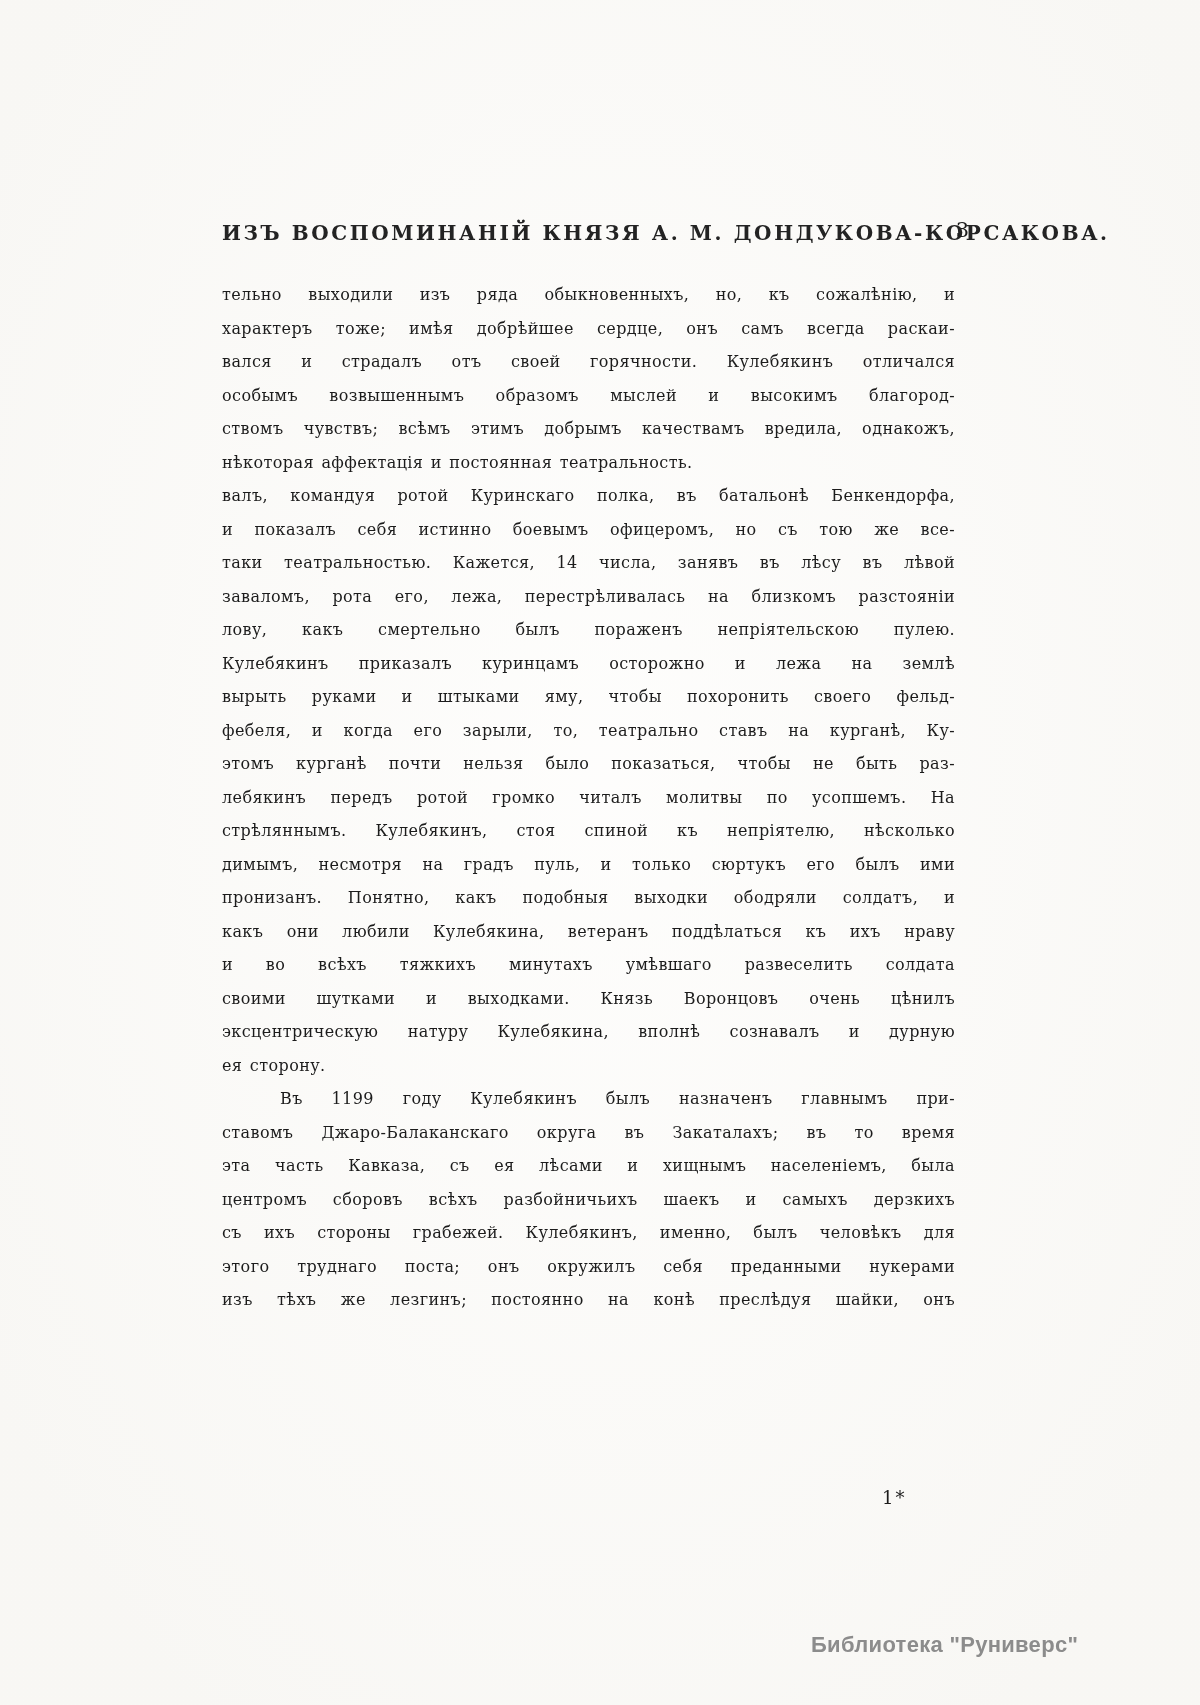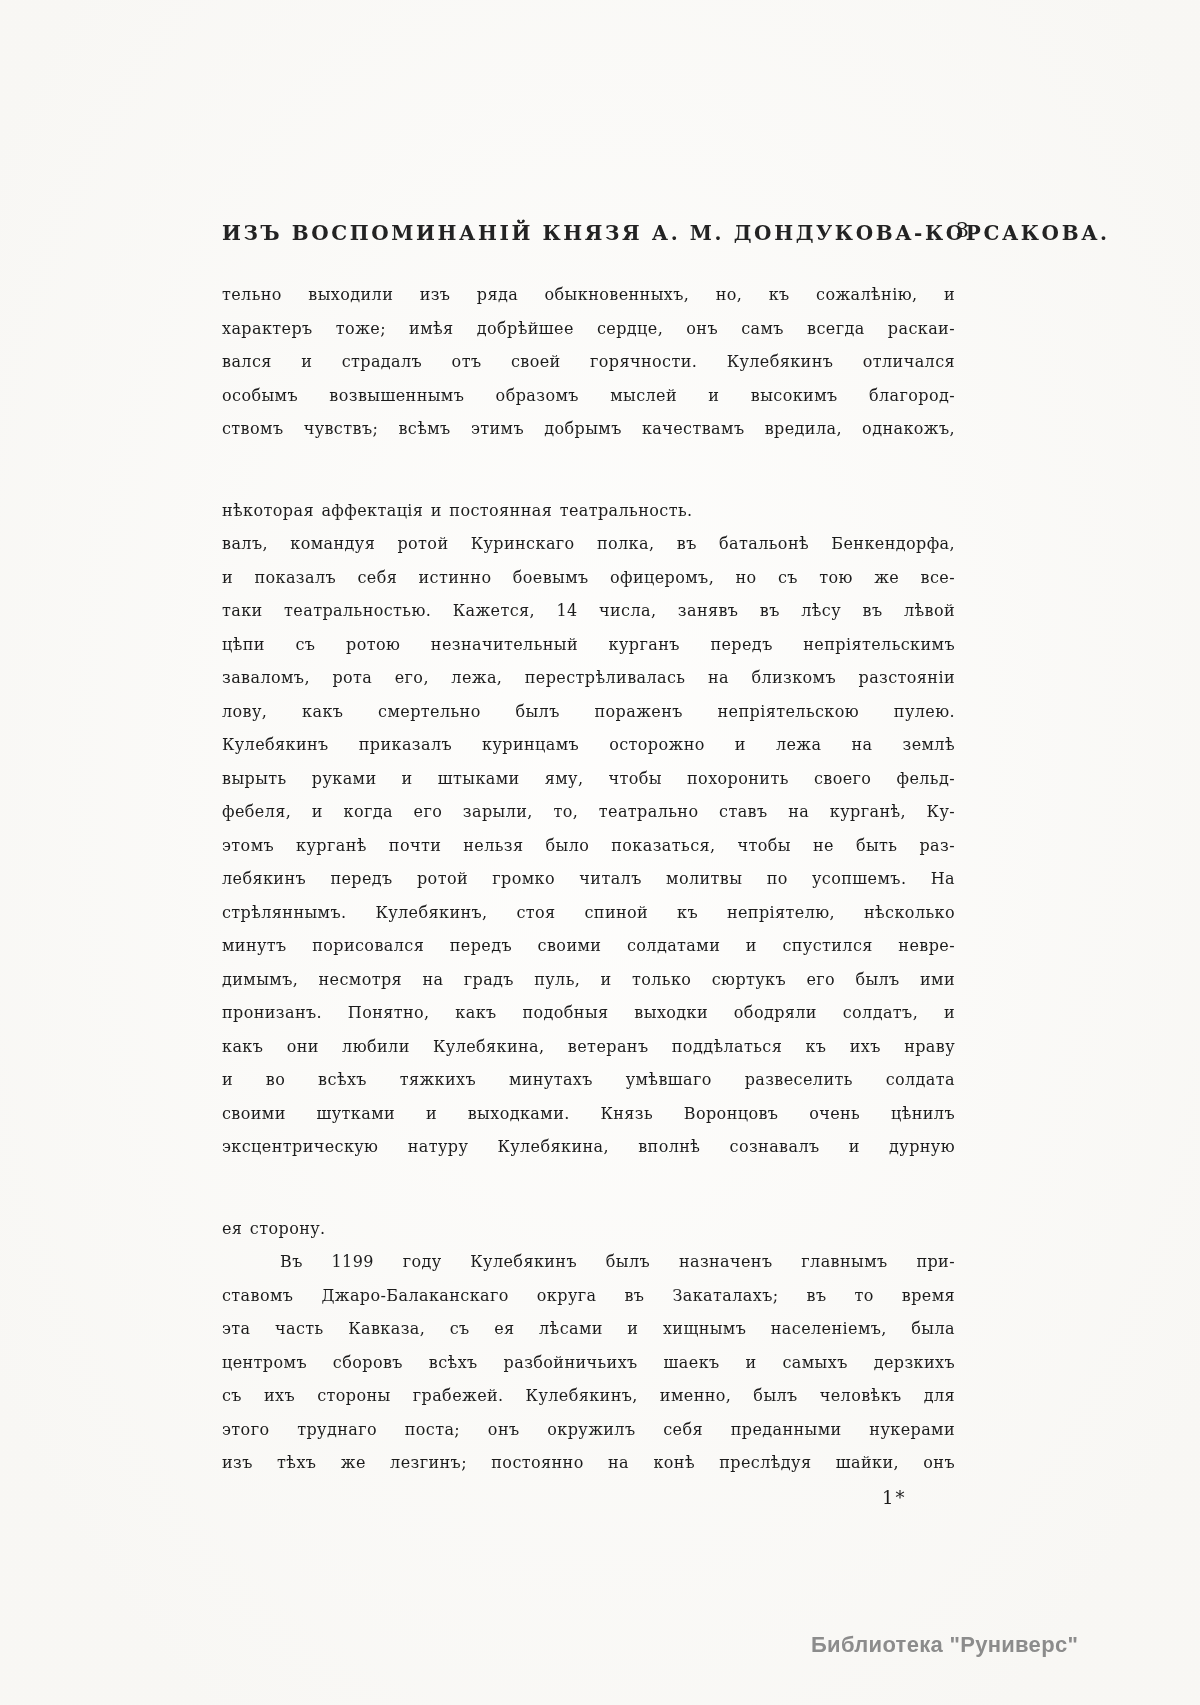--- a/index.html
+++ b/index.html
@@ -60,21 +60,20 @@
     text-justify: inter-word;
     white-space: nowrap;
     overflow: visible;
   }
   .line.indent {
     text-indent: 58px;
   }
   .line.para-end {
     text-align: center;
     text-align-last: left;
-    margin-top: 48px;
   }
   .footer-mark {
     position: absolute;
     left: 882px;
     top: 1487px;
     font-size: 18px;
     letter-spacing: 2px;
   }
   .watermark {
     position: absolute;
@@ -100,30 +99,28 @@
   <div class="text-block" id="text-block">
       <div class="line">тельно выходили изъ ряда обыкновенныхъ, но, къ сожалѣнію, и</div>
       <div class="line">характеръ тоже; имѣя добрѣйшее сердце, онъ самъ всегда раскаи-</div>
       <div class="line">вался и страдалъ отъ своей горячности. Кулебякинъ отличался</div>
       <div class="line">особымъ возвышеннымъ образомъ мыслей и высокимъ благород-</div>
       <div class="line">ствомъ чувствъ; всѣмъ этимъ добрымъ качествамъ вредила, однакожъ,</div>
       <div class="line para-end">нѣкоторая аффектація и постоянная театральность.</div>
       <div class="line">валъ, командуя ротой Куринскаго полка, въ батальонѣ Бенкендорфа,</div>
       <div class="line">и показалъ себя истинно боевымъ офицеромъ, но съ тою же все-</div>
       <div class="line">таки театральностью. Кажется, 14 числа, занявъ въ лѣсу въ лѣвой</div>
-      <div class="line">цѣпи съ ротою незначительный курганъ передъ непріятельскимъ</div>
       <div class="line">заваломъ, рота его, лежа, перестрѣливалась на близкомъ разстояніи</div>
       <div class="line">лову, какъ смертельно былъ пораженъ непріятельскою пулею.</div>
       <div class="line">Кулебякинъ приказалъ куринцамъ осторожно и лежа на землѣ</div>
       <div class="line">вырыть руками и штыками яму, чтобы похоронить своего фельд-</div>
       <div class="line">фебеля, и когда его зарыли, то, театрально ставъ на курганѣ, Ку-</div>
       <div class="line">этомъ курганѣ почти нельзя было показаться, чтобы не быть раз-</div>
       <div class="line">лебякинъ передъ ротой громко читалъ молитвы по усопшемъ. На</div>
       <div class="line">стрѣляннымъ. Кулебякинъ, стоя спиной къ непріятелю, нѣсколько</div>
-      <div class="line">минутъ порисовался передъ своими солдатами и спустился невре-</div>
       <div class="line">димымъ, несмотря на градъ пуль, и только сюртукъ его былъ ими</div>
       <div class="line">пронизанъ. Понятно, какъ подобныя выходки ободряли солдатъ, и</div>
       <div class="line">какъ они любили Кулебякина, ветеранъ поддѣлаться къ ихъ нраву</div>
       <div class="line">и во всѣхъ тяжкихъ минутахъ умѣвшаго развеселить солдата</div>
       <div class="line">своими шутками и выходками. Князь Воронцовъ очень цѣнилъ</div>
       <div class="line">эксцентрическую натуру Кулебякина, вполнѣ сознавалъ и дурную</div>
       <div class="line para-end">ея сторону.</div>
       <div class="line indent">Въ 1199 году Кулебякинъ былъ назначенъ главнымъ при-</div>
       <div class="line">ставомъ Джаро-Балаканскаго округа въ Закаталахъ; въ то время</div>
       <div class="line">эта часть Кавказа, съ ея лѣсами и хищнымъ населеніемъ, была</div>

